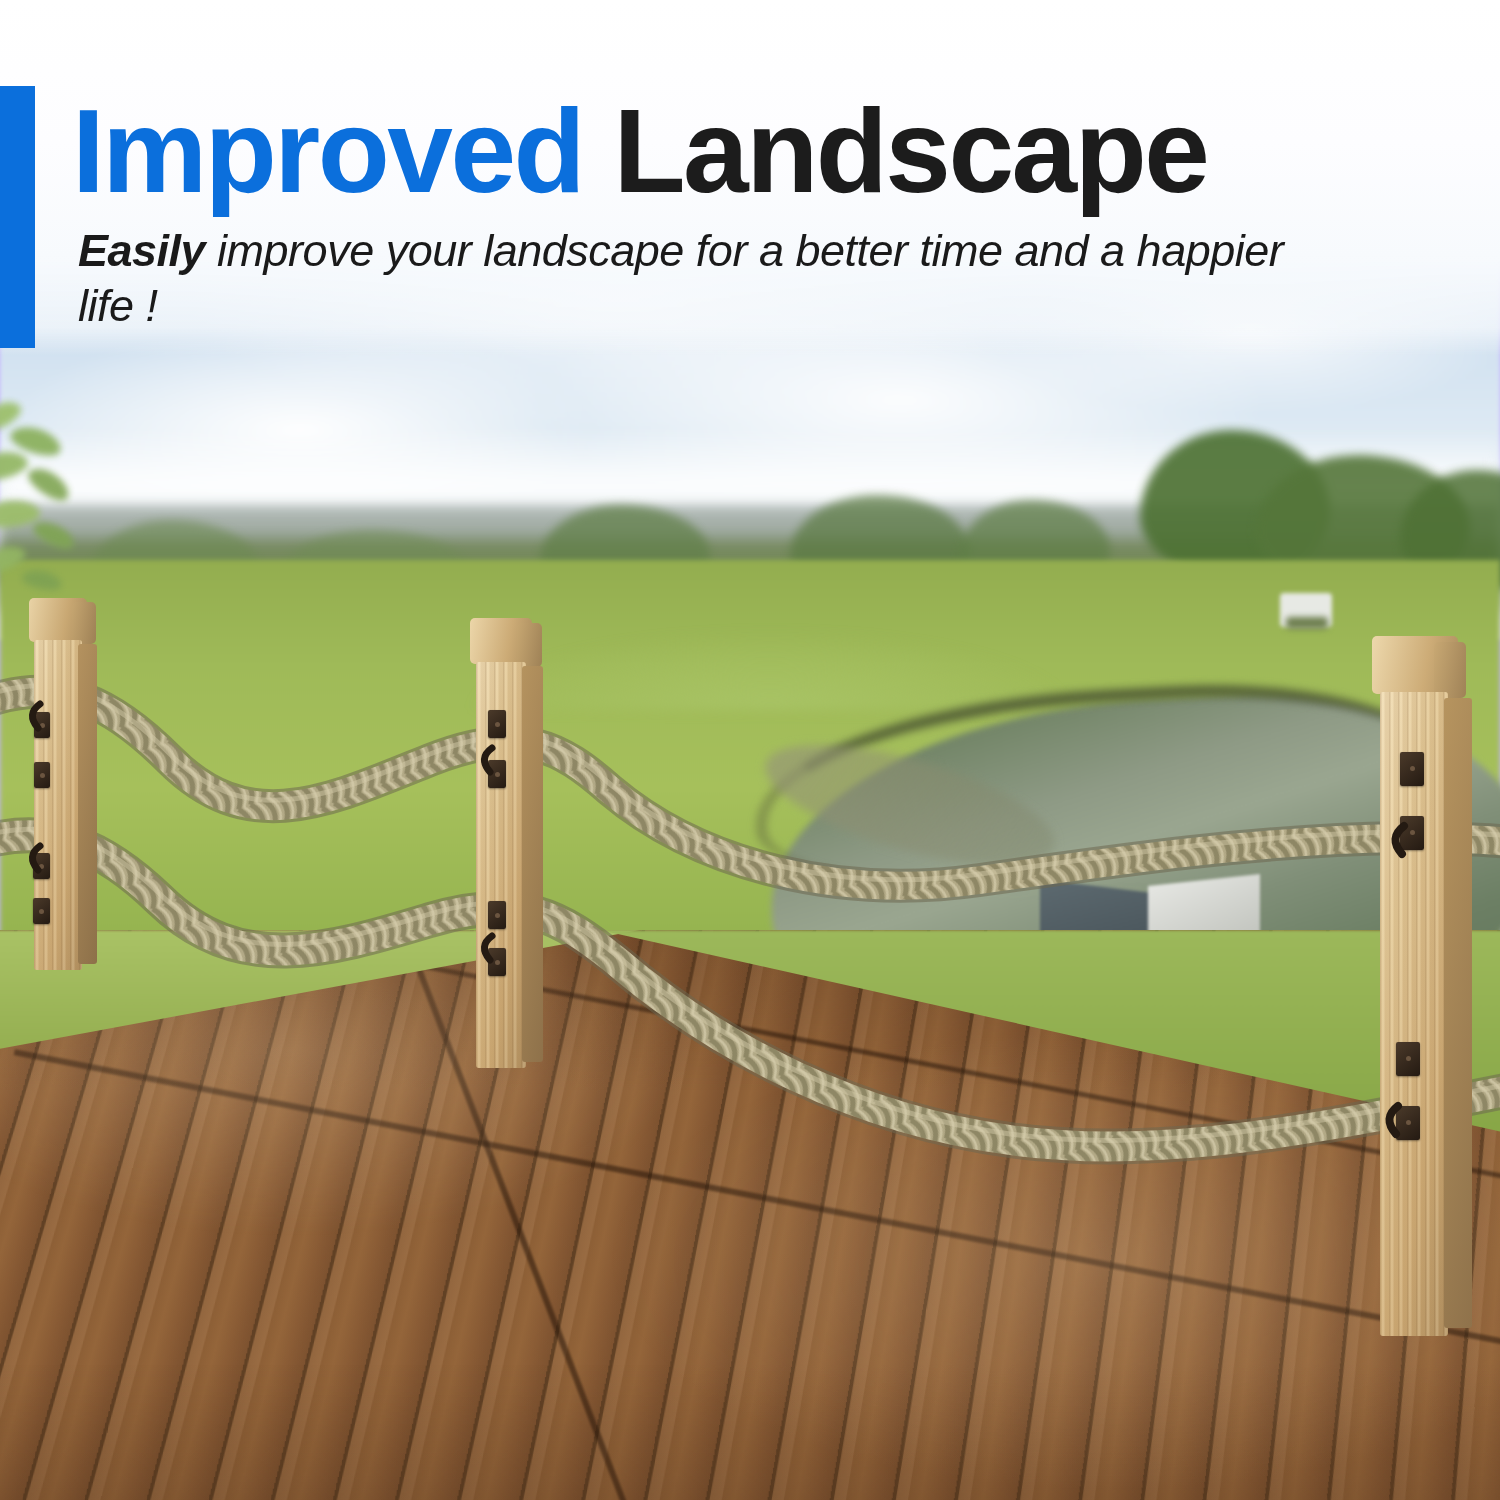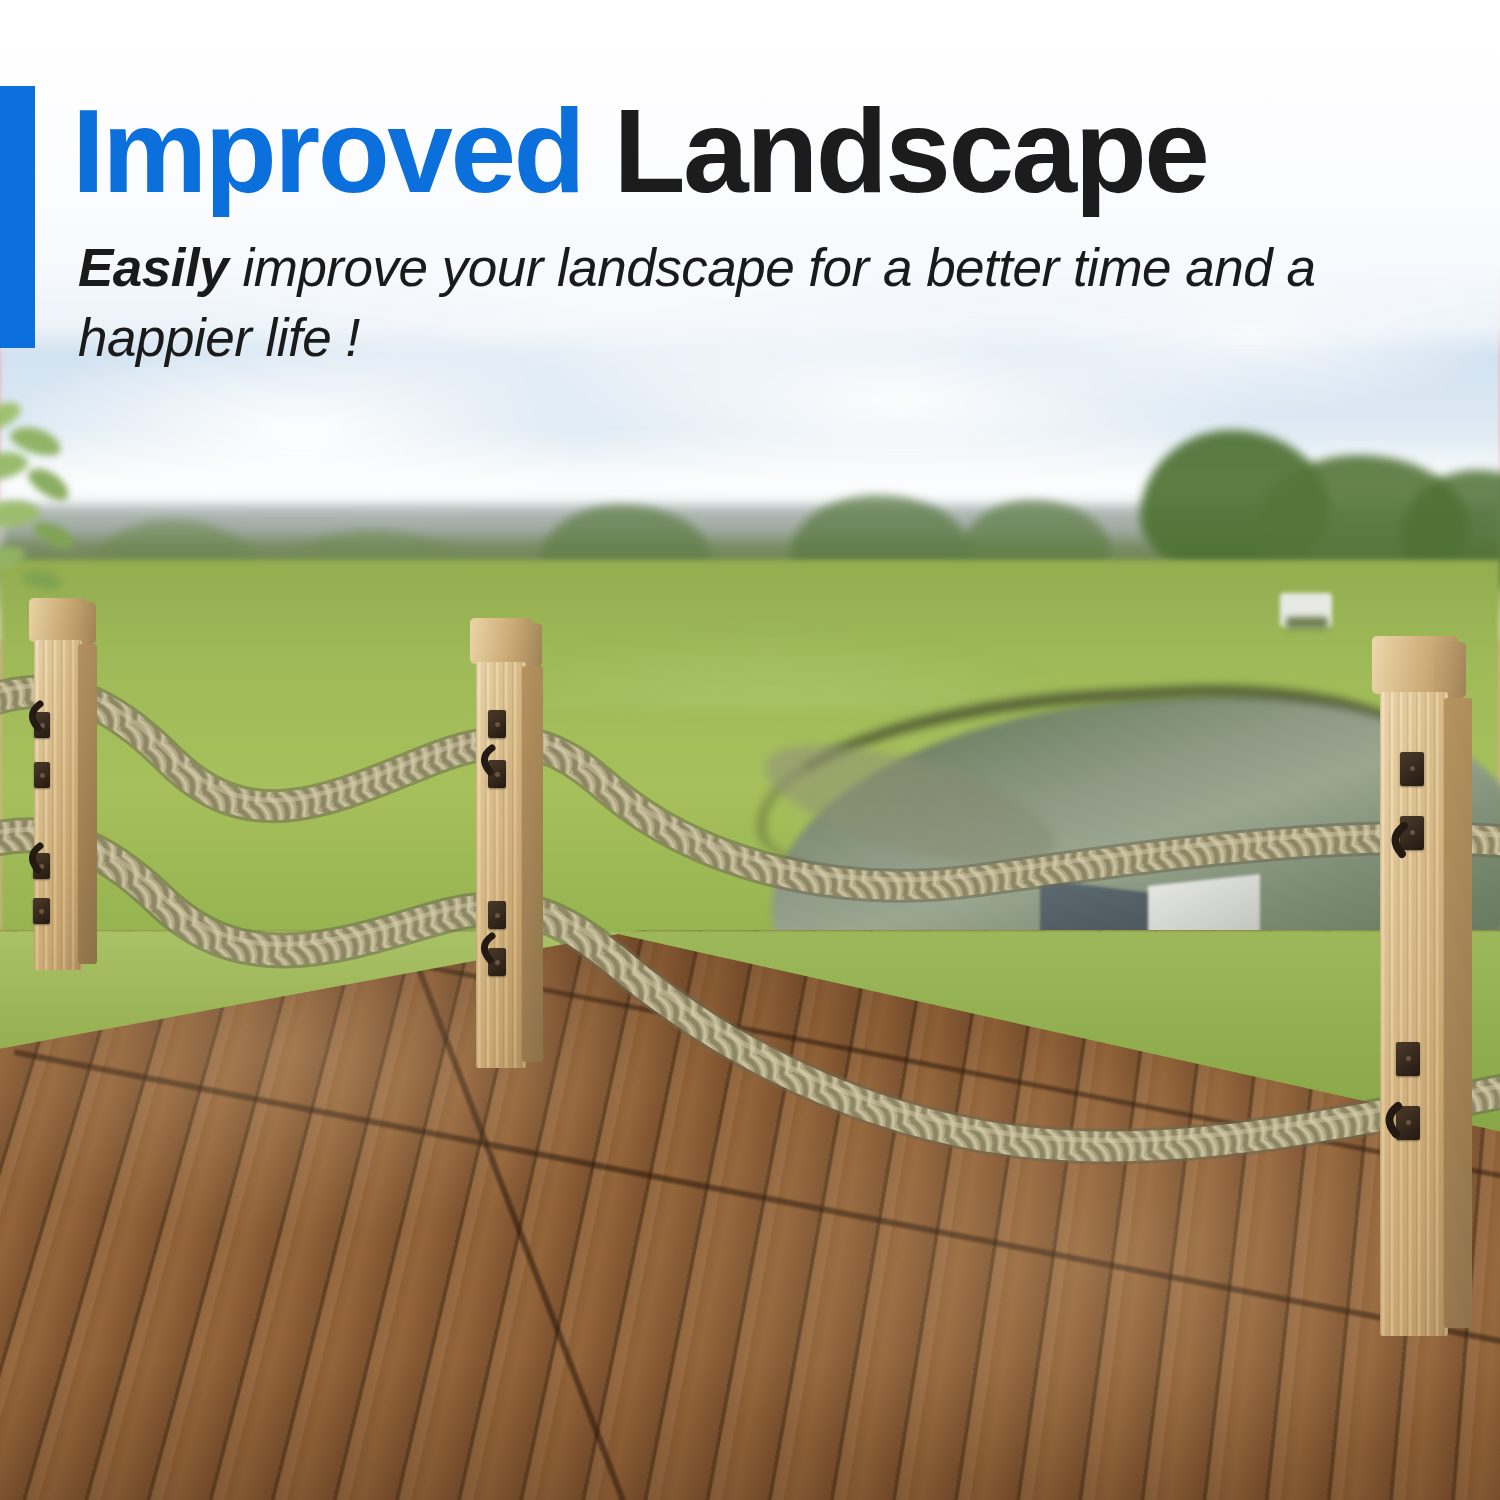--- a/index.html
+++ b/index.html
@@ -1,18 +1,18 @@
 <!DOCTYPE html>
 <html><head>
 <meta charset="utf-8">
 <style>
   html,body{margin:0;padding:0;background:#fff;}
   body{width:1500px;height:1500px;overflow:hidden;font-family:"Liberation Sans",sans-serif;}
 
-  #poster{position:relative;width:1500px;height:1500px;overflow:hidden;background:#fca5a5;}
+  #poster{position:relative;width:1500px;height:1500px;overflow:hidden;background:#c4b5fd;}
 
   
   .photo{position:absolute;left:0;top:0;width:1500px;height:1500px;overflow:hidden;}
 
   
   .sky{position:absolute;left:0;top:0;width:1500px;height:640px;
        background:
          radial-gradient(ellipse 420px 150px at 300px 430px, rgba(255,255,255,.95), rgba(255,255,255,0) 70%),
          radial-gradient(ellipse 520px 170px at 900px 400px, rgba(255,255,255,.9), rgba(255,255,255,0) 70%),
          radial-gradient(ellipse 380px 120px at 1250px 330px, rgba(255,255,255,.85), rgba(255,255,255,0) 70%),
@@ -125,22 +125,22 @@
 
   
   .headerWrap{position:absolute;left:0;top:0;width:1500px;height:356px;
      background:linear-gradient(180deg,#ffffff 0%,#fdfdff 40%,#f7fAfd 72%,rgba(246,249,252,.72) 92%,rgba(244,248,252,0) 100%);}
   .accentBar{position:absolute;left:0;top:86px;width:35px;height:262px;background:#0B6FDC;}
   .title{position:absolute;left:72px;top:92px;width:1380px;
      font-size:118px;line-height:118px;font-weight:700;letter-spacing:-2.5px;
      white-space:nowrap;}
   .title .w1{color:#0B6FDC;}
   .title .w2{color:#1c1c1c;}
-  .subtitle{position:absolute;left:78px;top:233px;width:1250px;
-     font-size:53px;line-height:70px;font-style:italic;color:#1a1a1a;letter-spacing:-.5px;}
+  .subtitle{position:absolute;left:78px;top:223px;width:1250px;
+     font-size:45px;line-height:55px;font-style:italic;color:#1a1a1a;letter-spacing:-.5px;}
   .subtitle b{font-weight:700;}
 </style>
 </head>
 <body>
 
 <div id="poster">
 
   <div class="photo">
 
     <div class="sky"></div>

